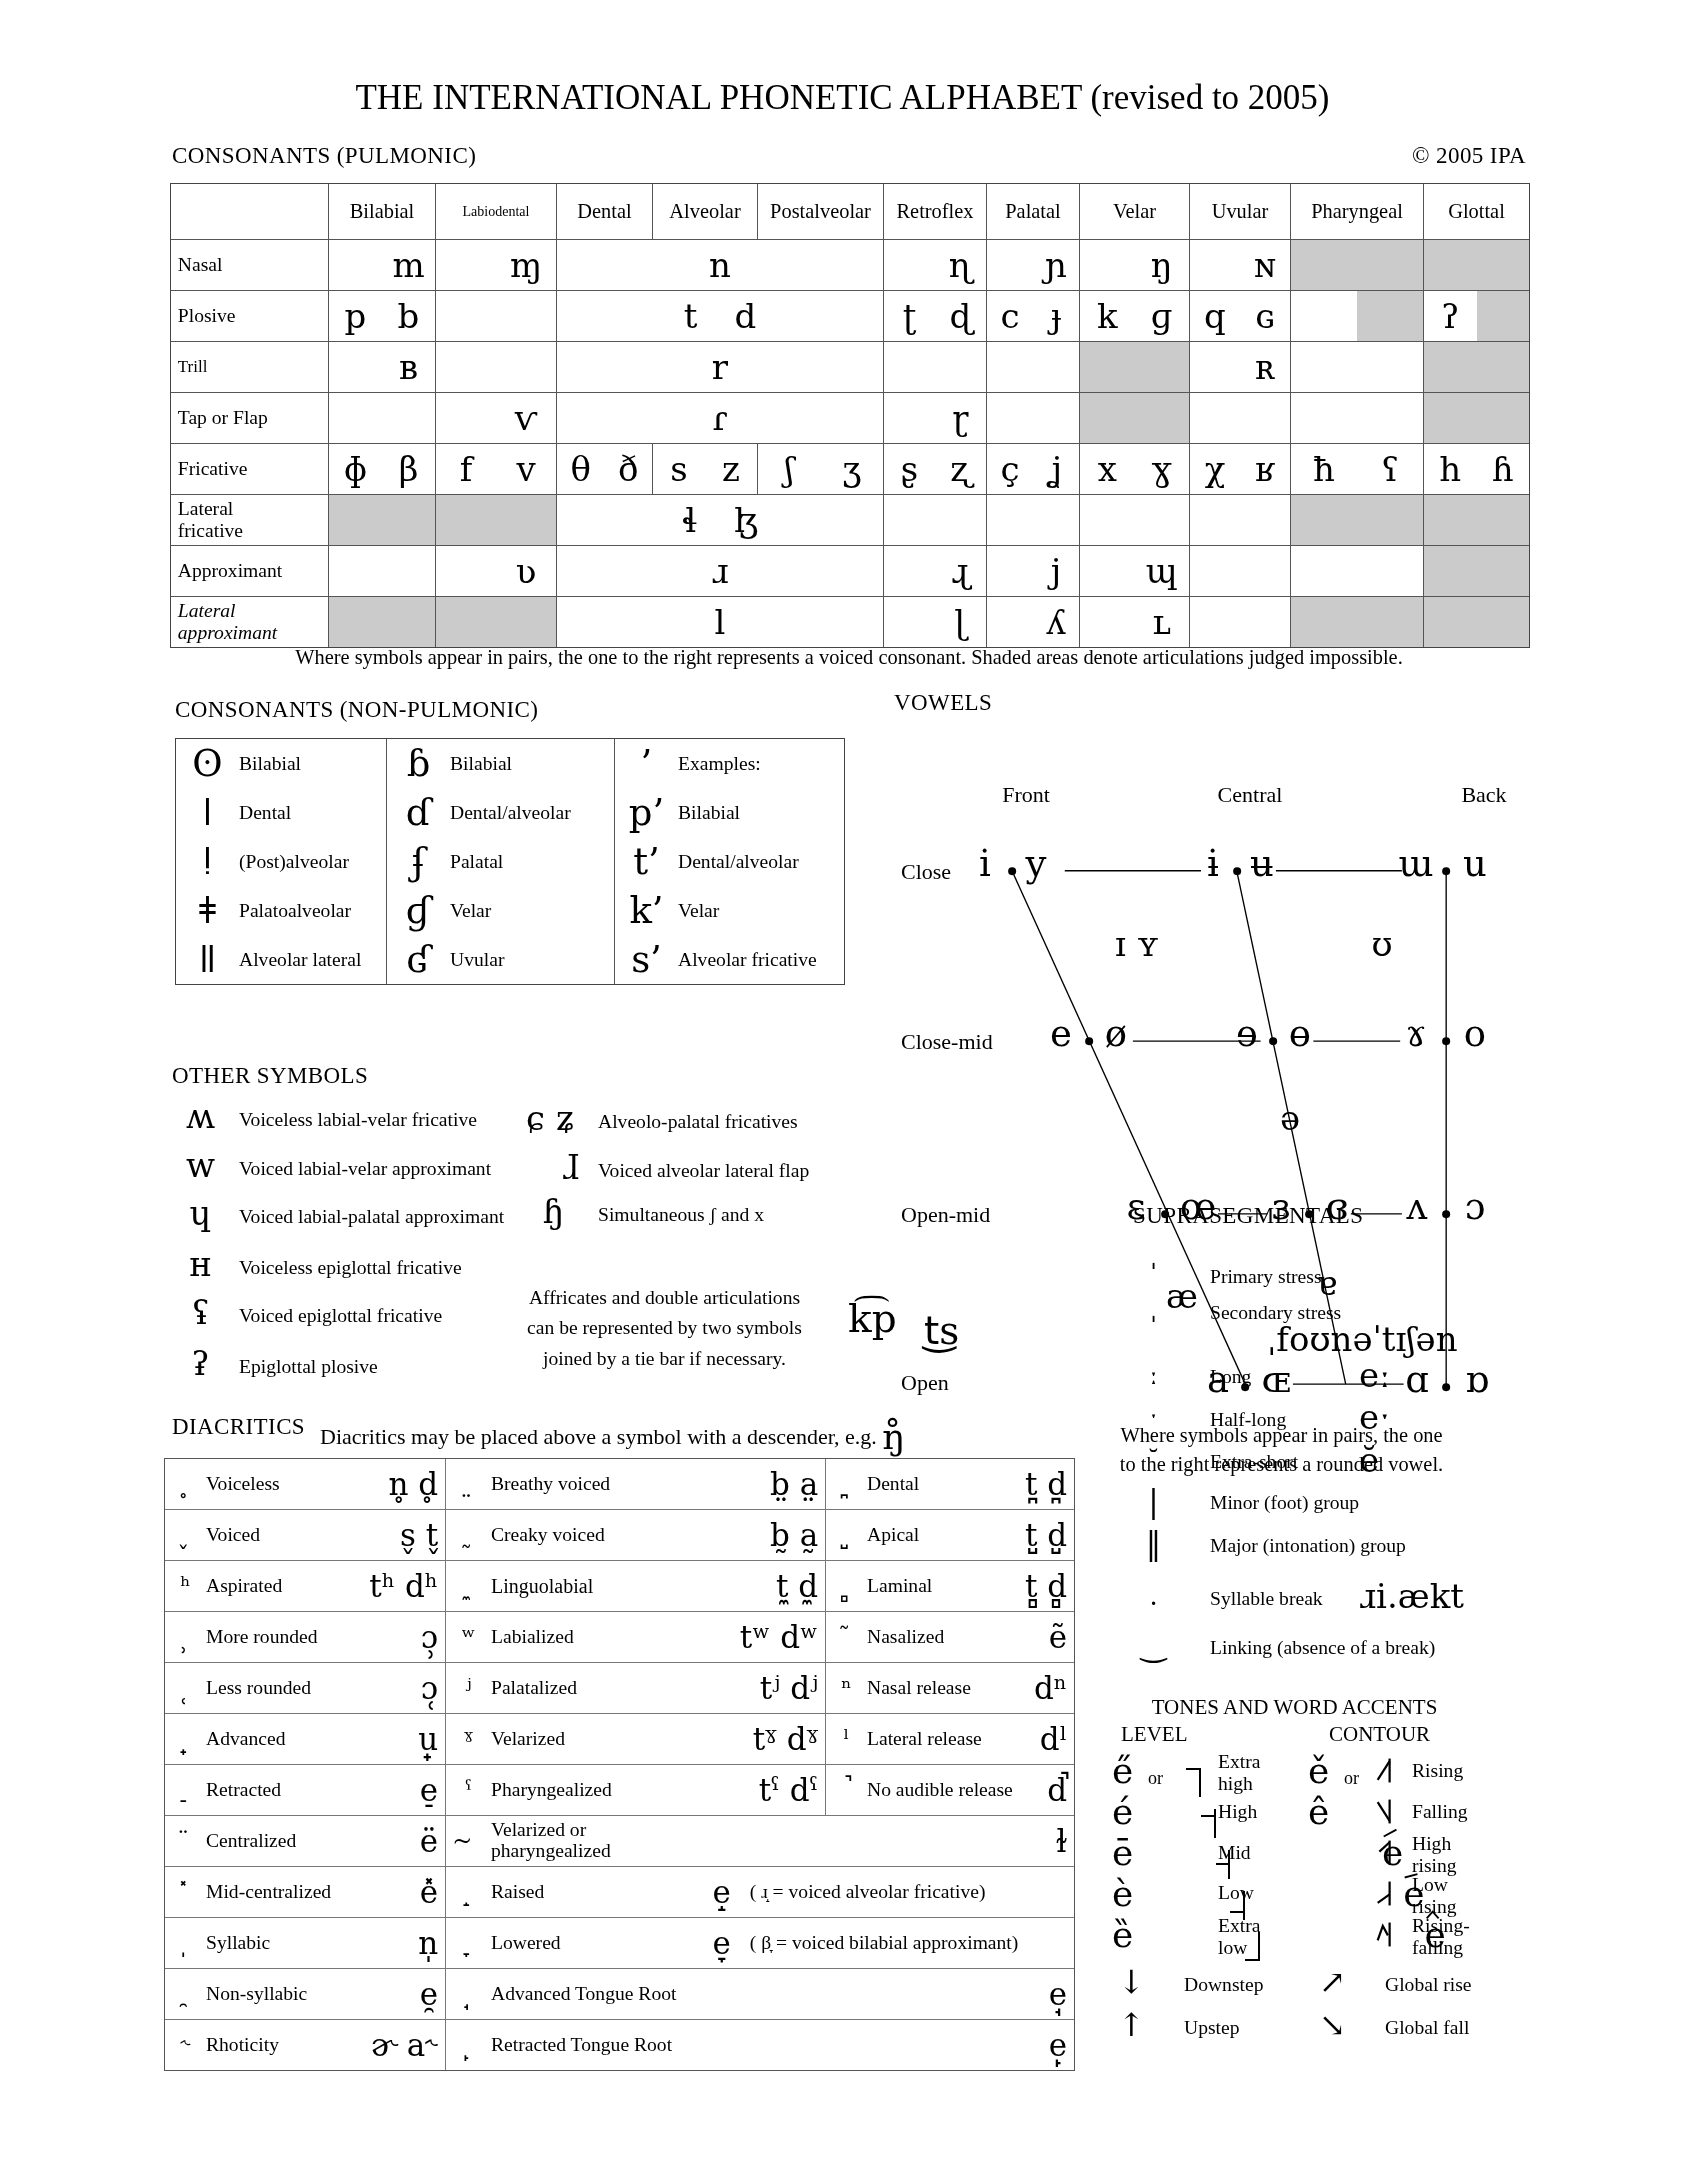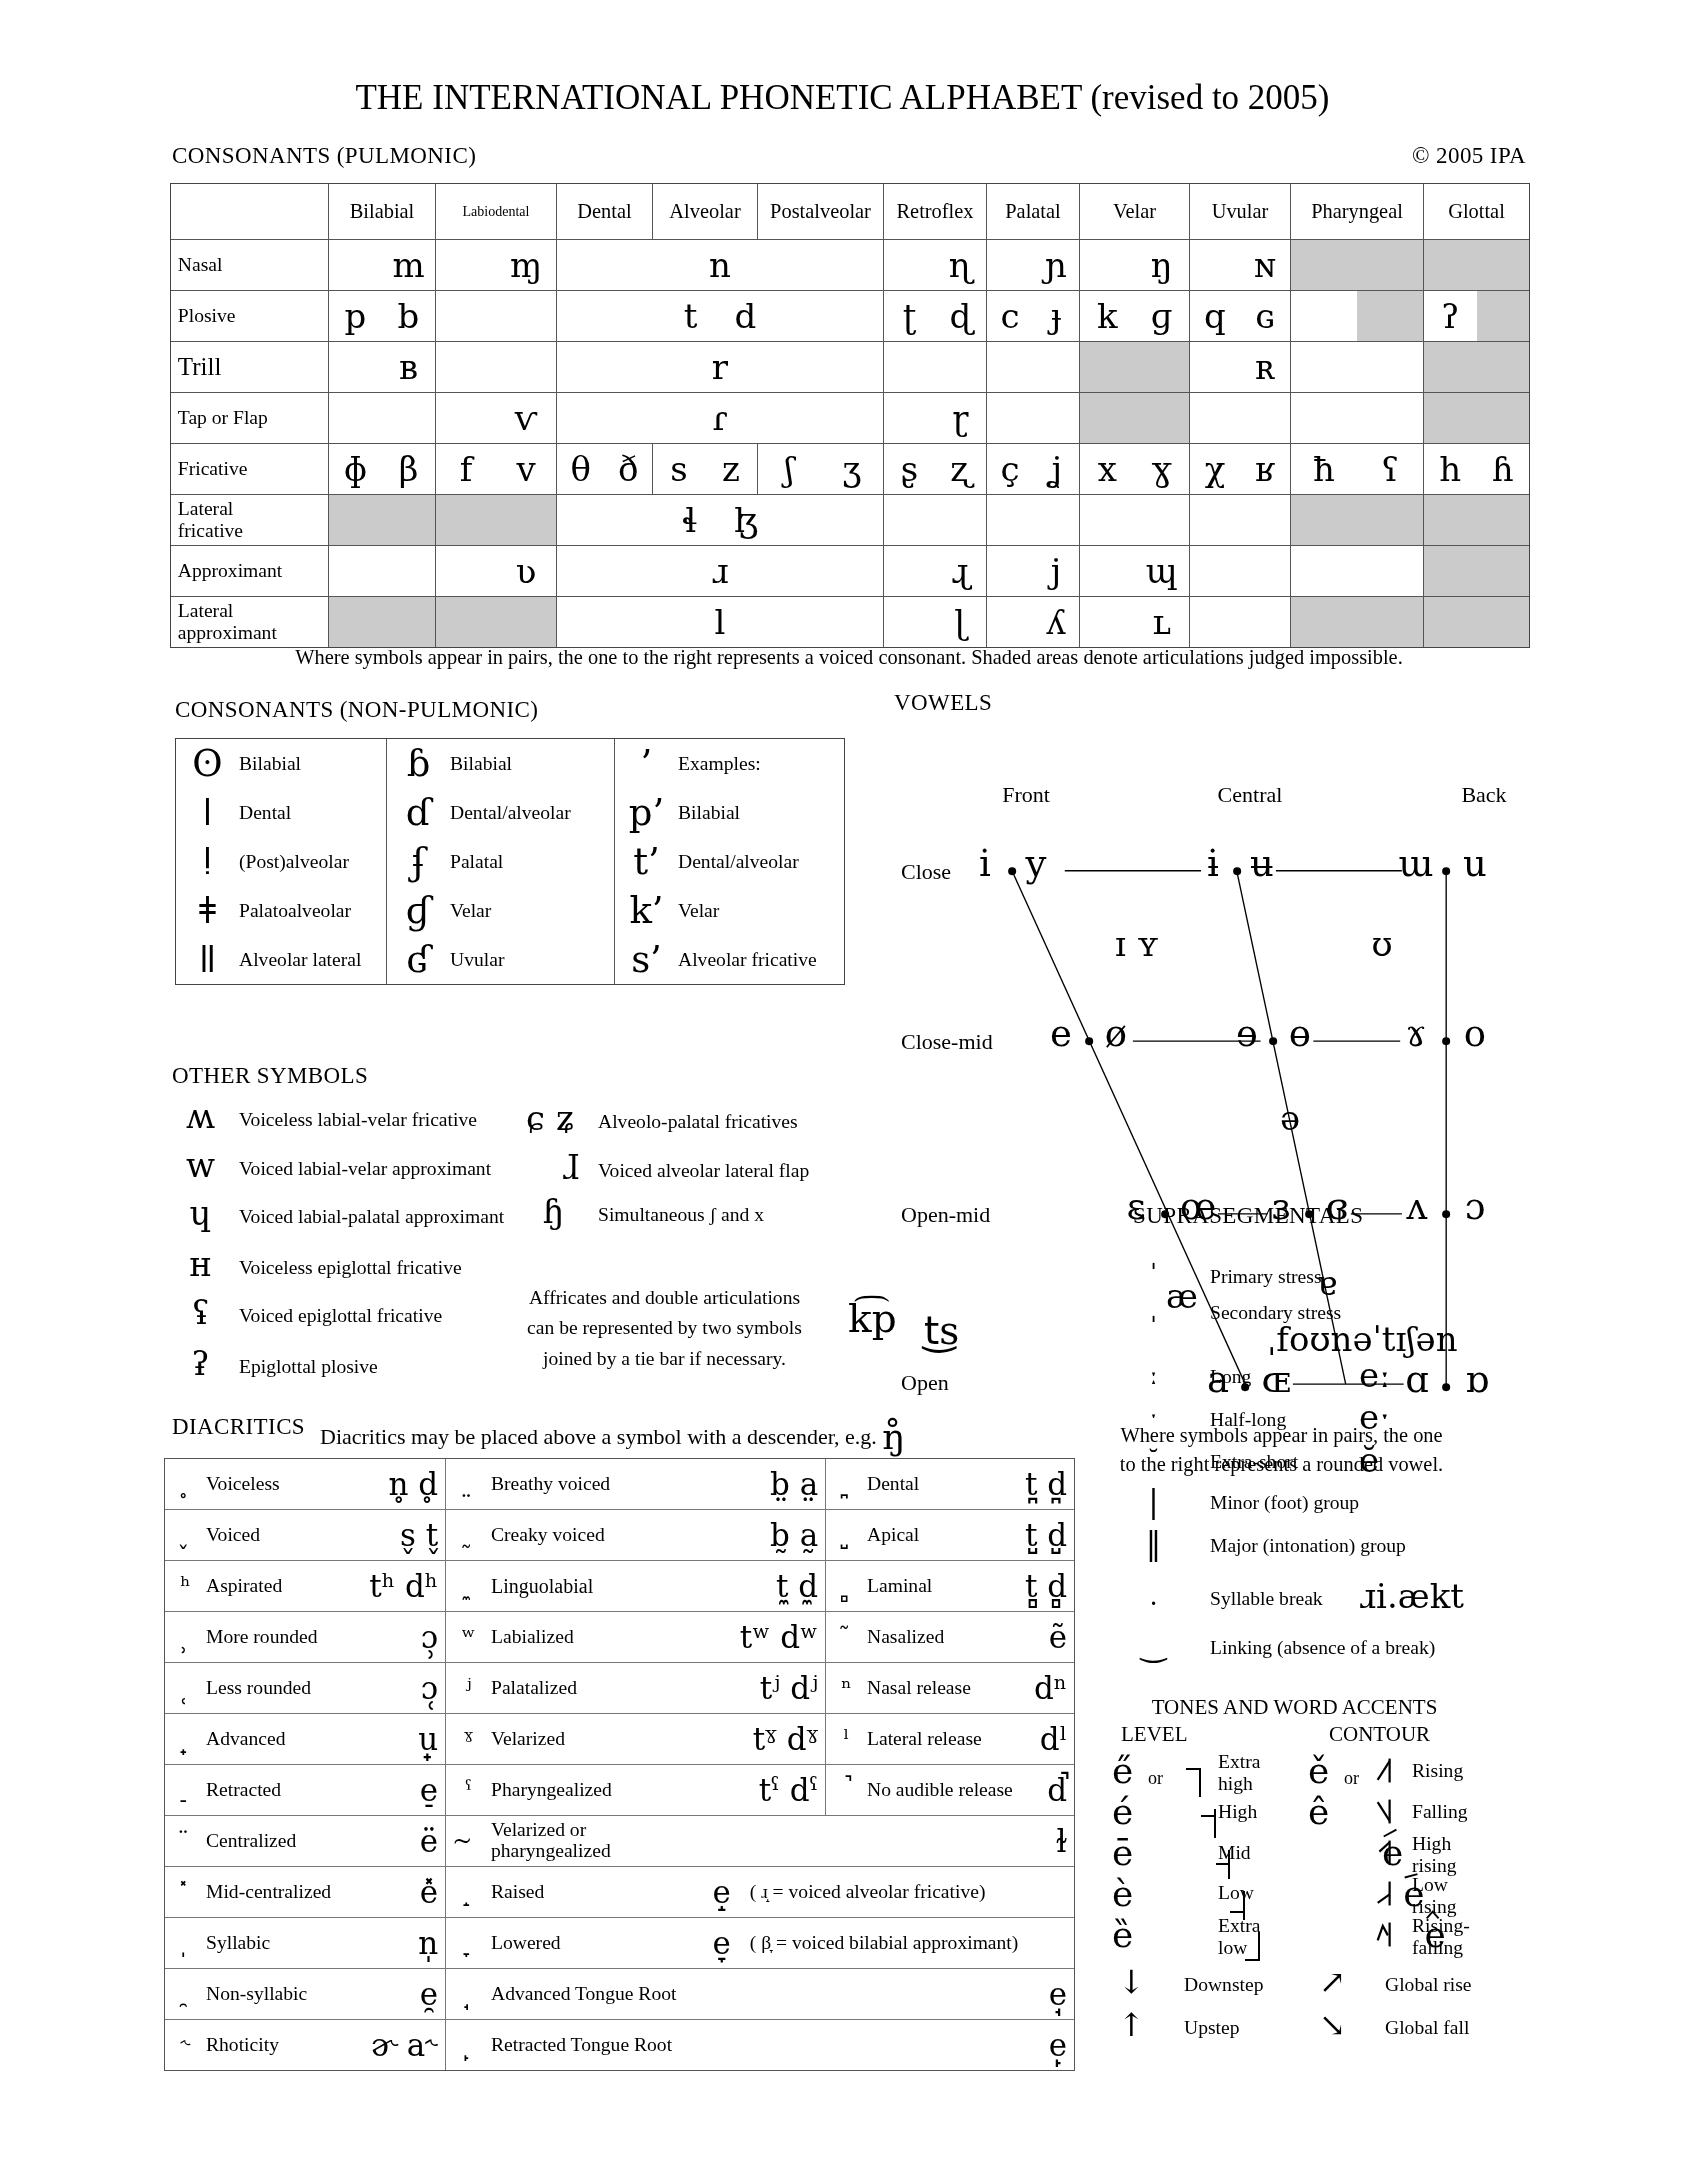--- a/index.html
+++ b/index.html
@@ -197,21 +197,21 @@
           <div class="halves">
             <div class="half">
               <span class="ipa psym">ʔ</span>
             </div>
             <div class="half sh"></div>
           </div>
         </div>
       </div>
       <div class="prow" style="height: 51px;">
         <div class="pcell" style="width: 157px; border-left: none; display: flex; align-items: center; padding-left: 6.8px; box-sizing: border-box;">
-          <span style="font-size: 25px; line-height: 1.1;">Trill</span>
+          <span style="font-size: 17px; line-height: 1.1;">Trill</span>
         </div>
         <div class="pcell" style="width: 107px;">
           <div class="halves">
             <div class="half"></div>
             <div class="half">
               <span class="ipa psym">ʙ</span>
             </div>
           </div>
         </div>
         <div class="pcell" style="width: 121px;">
@@ -560,21 +560,21 @@
           </div>
         </div>
         <div class="pcell" style="width: 106px;">
           <div class="halves">
             <div class="half sh"></div>
             <div class="half sh"></div>
           </div>
         </div>
       </div>
       <div class="prow" style="height: 51px;">
-        <div class="pcell" style="width: 157px; border-left: none; display: flex; align-items: center; padding-left: 6.8px; box-sizing: border-box;">
+        <div class="pcell" style="width: 157px; border-left: none; display: flex; align-items: center; padding-left: 6.8px; box-sizing: border-box; font-style: italic;">
           <span style="font-size: 19.6px; line-height: 1.1; max-width: 102px;">Lateral approximant</span>
         </div>
         <div class="pcell" style="width: 107px;">
           <div class="halves">
             <div class="half sh"></div>
             <div class="half sh"></div>
           </div>
         </div>
         <div class="pcell" style="width: 121px;">
           <div class="halves">

